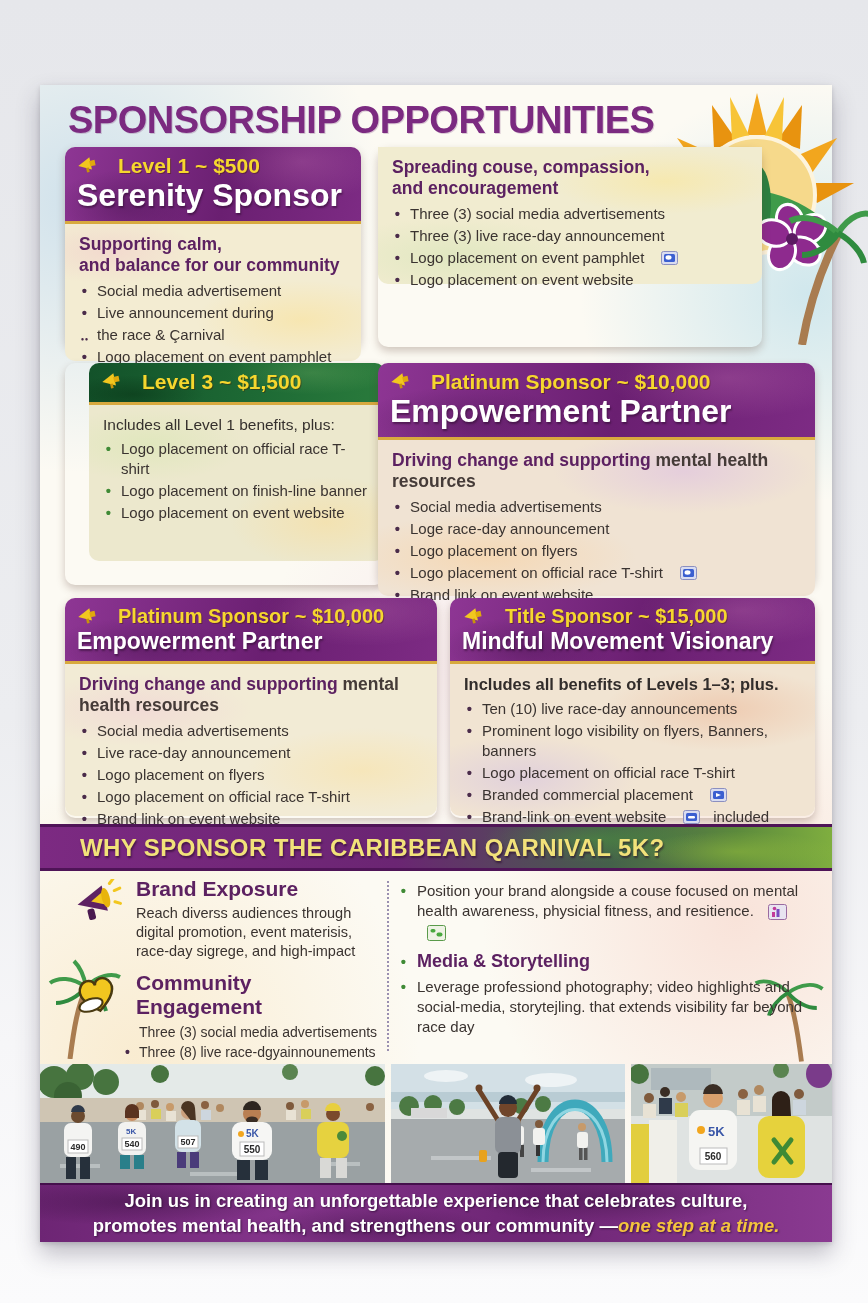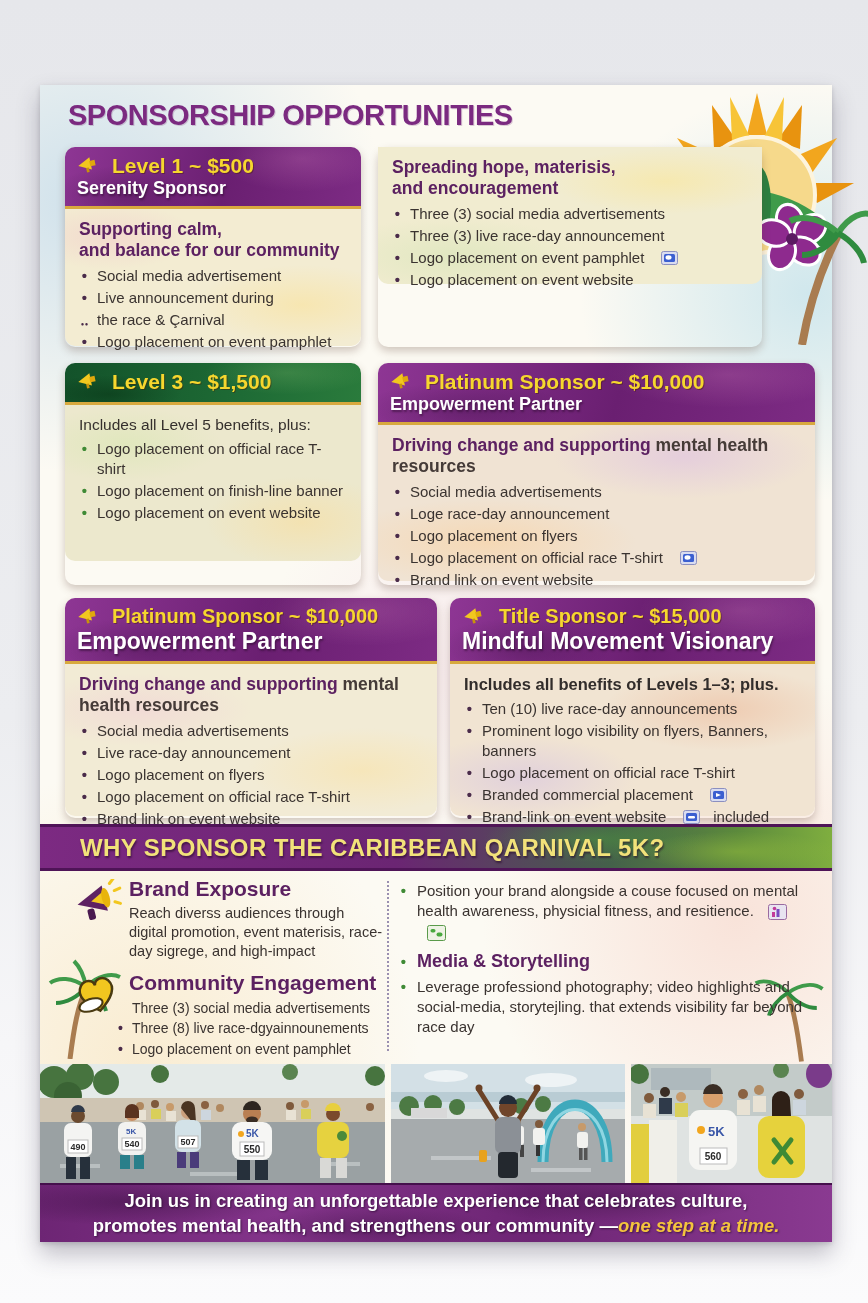--- a/index.html
+++ b/index.html
@@ -8,40 +8,40 @@
     background:linear-gradient(180deg,#e6e7eb 0%,#ecedf0 55%,#f6f6f8 80%,#fbfbfc 100%);}
   .poster{position:absolute;left:40px;top:85px;width:792px;height:1157px;
     background:
       radial-gradient(60% 38% at 6% 10%, rgba(171,205,229,.55), transparent 62%),
       radial-gradient(48% 30% at 97% 18%, rgba(165,213,231,.5), transparent 60%),
       radial-gradient(52% 36% at 88% 72%, rgba(243,189,176,.38), transparent 62%),
       radial-gradient(58% 40% at 12% 84%, rgba(246,219,168,.45), transparent 62%),
       radial-gradient(40% 28% at 52% 50%, rgba(238,206,226,.32), transparent 60%),
       #fcfaf3;
     box-shadow:0 12px 22px rgba(55,50,75,.30), 0 2px 5px rgba(0,0,0,.15);}
-  h1.title{position:absolute;left:28px;top:14px;margin:0;font-size:29px;font-weight:800;
+  h1.title{position:absolute;left:28px;top:14px;margin:0;font-size:38px;font-weight:800;
     letter-spacing:-.5px;color:#7b2a80;text-shadow:1px 1px 0 rgba(120,60,120,.25);}
   
   .card{position:absolute;border-radius:10px;box-shadow:0 4px 8px rgba(95,60,45,.28);}
   .card-header{border-radius:10px 10px 0 0;padding:7px 12px 8px;border-bottom:3px solid #d8a93e;position:relative;overflow:hidden;}
   .hd-purple{background:
       radial-gradient(40% 80% at 80% 20%, rgba(255,170,220,.18), transparent 70%),
       radial-gradient(35% 70% at 20% 80%, rgba(30,0,40,.25), transparent 70%),
       linear-gradient(105deg,#8e3694,#6a1f71 55%,#7d2b84);}
   .hd-green{background:
       radial-gradient(40% 80% at 75% 25%, rgba(230,255,160,.2), transparent 70%),
       radial-gradient(35% 70% at 15% 80%, rgba(0,40,10,.3), transparent 70%),
       linear-gradient(100deg,#1e6b35,#2f8c46 55%,#4f9c49);}
   .hd-darkgreen{background:
       radial-gradient(40% 80% at 75% 25%, rgba(200,240,150,.15), transparent 70%),
       radial-gradient(35% 70% at 15% 80%, rgba(0,30,8,.35), transparent 70%),
       linear-gradient(100deg,#13522a,#1e6b35 60%,#2a7b3c);}
-  .level-line{display:flex;align-items:center;gap:13px;}
+  .level-line{display:flex;align-items:center;gap:19px;}
   .level{font-size:21px;font-weight:800;color:#f6d72e;text-shadow:1px 1px 0 rgba(70,30,5,.45);}
-  .cname{font-size:18px;font-weight:800;color:#ffffff;line-height:1.05;margin-top:1px;
+  .cname{font-size:32px;font-weight:800;color:#ffffff;line-height:1.05;margin-top:1px;
     text-shadow:1px 2px 2px rgba(40,10,40,.5);}
   .small-hd .level{font-size:20px;} .small-hd .cname{font-size:23px;}
   .card-body{border-radius:0 0 10px 10px;padding:10px 14px 8px;height:100%;box-sizing:border-box;}
   .bd-a{background:radial-gradient(50% 40% at 15% 20%, rgba(240,190,200,.4), transparent 60%),
       radial-gradient(55% 45% at 80% 70%, rgba(250,225,150,.55), transparent 65%),#f3ecd2;}
   .bd-b{background:radial-gradient(50% 40% at 75% 25%, rgba(250,230,150,.55), transparent 60%),
       radial-gradient(50% 45% at 20% 80%, rgba(200,225,170,.4), transparent 65%),#f1ecd0;}
   .bd-c{background:radial-gradient(55% 40% at 20% 25%, rgba(210,230,170,.45), transparent 60%),
       radial-gradient(50% 45% at 80% 75%, rgba(250,220,150,.5), transparent 65%),#ece8cd;}
   .bd-d{background:radial-gradient(50% 45% at 70% 20%, rgba(215,180,230,.45), transparent 60%),
@@ -57,39 +57,39 @@
   ul.benefits{margin:5px 0 0;padding:0;list-style:none;}
   ul.benefits li{display:flex;gap:7px;align-items:baseline;margin:2.5px 0;font-size:15px;color:#3a3330;line-height:1.3;}
   .tight li{font-size:14.5px;}
   .mk{min-width:11px;text-align:center;color:#4a2b4a;font-weight:bold;}
   .mk-green{color:#3f8a35;}
   .mini-icon{display:inline-block;vertical-align:middle;margin-left:10px;transform:translateY(2px);}
   .suffix{margin-left:6px;color:#3a3330;}
   
   #c0{left:25px;top:62px;width:296px;height:200px;} #c0 .card-body{height:137px;}
   #c1{left:338px;top:62px;width:384px;height:200px;} #c1 .card-body{height:137px;}
-  #c2{left:25px;top:278px;width:296px;height:222px;} #c2 .card-body{height:156px;}
+  #c2{left:25px;top:278px;width:296px;height:222px;padding-left:24px;} #c2 .card-body{height:156px;}
   #c3{left:338px;top:278px;width:437px;height:222px;} #c3 .card-body{height:156px;}
   #c4{left:25px;top:513px;width:372px;height:220px;} #c4 .card-body{height:152px;}
   #c5{left:410px;top:513px;width:365px;height:220px;} #c5 .card-body{height:152px;}
   
   .why-banner{position:absolute;left:0;top:739px;width:792px;height:47px;box-sizing:border-box;
     display:flex;align-items:center;padding-left:40px;
     border-top:3px solid #4f1457;border-bottom:3px solid #4f1457;
     background:
       radial-gradient(20% 80% at 70% 30%, rgba(80,160,60,.45), transparent 70%),
       radial-gradient(18% 70% at 88% 60%, rgba(150,190,60,.5), transparent 70%),
       linear-gradient(90deg,#7c2a82,#6b2573 45%,#44604a 72%,#5c8a3c 88%,#7fae3f);}
   .why-banner span{font-size:24px;font-weight:800;letter-spacing:.4px;color:#f2e27a;
     text-shadow:1px 2px 2px rgba(40,10,40,.6);}
   .why-col{position:absolute;top:792px;}
   .why-left{left:25px;width:318px;}
   .why-right{left:358px;width:414px;}
   .divider{position:absolute;left:347px;top:796px;height:170px;border-left:2px dotted #9a8fb0;}
-  .why-block{display:grid;grid-template-columns:64px 1fr;column-gap:0;margin-bottom:10px;}
+  .why-block{display:grid;grid-template-columns:64px 1fr;column-gap:7px;margin-bottom:10px;}
   .why-ic{display:flex;justify-content:center;padding-top:2px;}
   .why-title{margin:0;font-size:21px;font-weight:800;color:#5c2161;}
   .why-body{margin:3px 0 0;font-size:14.5px;color:#3a3330;line-height:1.3;}
   ul.why-items{margin:4px 0 0;padding:0;list-style:none;}
   ul.why-items li{display:flex;gap:6px;align-items:baseline;font-size:14px;color:#3a3330;line-height:1.35;margin:2px 0 2px -14px;}
   ul.right-items{margin:0;padding:0;list-style:none;}
   ul.right-items li{display:flex;gap:8px;align-items:baseline;font-size:15px;color:#3a3330;line-height:1.35;margin:4px 0;}
   .media-title{font-size:18px;font-weight:800;color:#5c2161;}
   
   .photo{position:absolute;top:979px;height:119px;background:#dfe3e2;}
@@ -196,21 +196,21 @@
           <li>
               <span class="mk">•</span>
               <span>Logo placement on event pamphlet</span>
             </li>
         </ul>
       </div>
     </section>
 
     <section class="card" id="c1">
       <div class="card-body bd-b">
-        <p class="chead">Spreading hope, materisis,
+        <p class="chead">Spreading couse, compassion,
 and encouragement</p>
         <ul class="benefits">
           <li>
               <span class="mk">•</span>
               <span>Three (3) social media advertisements</span>
             </li>
           <li>
               <span class="mk">•</span>
               <span>Three (3) live race-day announcement</span>
             </li>
@@ -240,21 +240,21 @@
                   <polygon points="1,10 15,3 15,17" fill="#f2c71f"></polygon>
                   <rect x="14" y="7" width="6" height="6" fill="#e0a90c"></rect>
                   <rect x="9" y="14" width="3" height="5" fill="#c8940a"></rect>
                 </g>
               </svg>
           </span>
           <span class="level">Level 3 ~ $1,500</span>
         </div>
       </header>
       <div class="card-body bd-c">
-        <p class="intro">Includes all Level 5 benefits, plus:</p>
+        <p class="intro">Includes all Level 1 benefits, plus:</p>
         <ul class="benefits tight">
           <li>
               <span class="mk mk-green">•</span>
               <span>Logo placement on official race T-shirt</span>
             </li>
           <li>
               <span class="mk mk-green">•</span>
               <span>Logo placement on finish-line banner</span>
             </li>
           <li>

